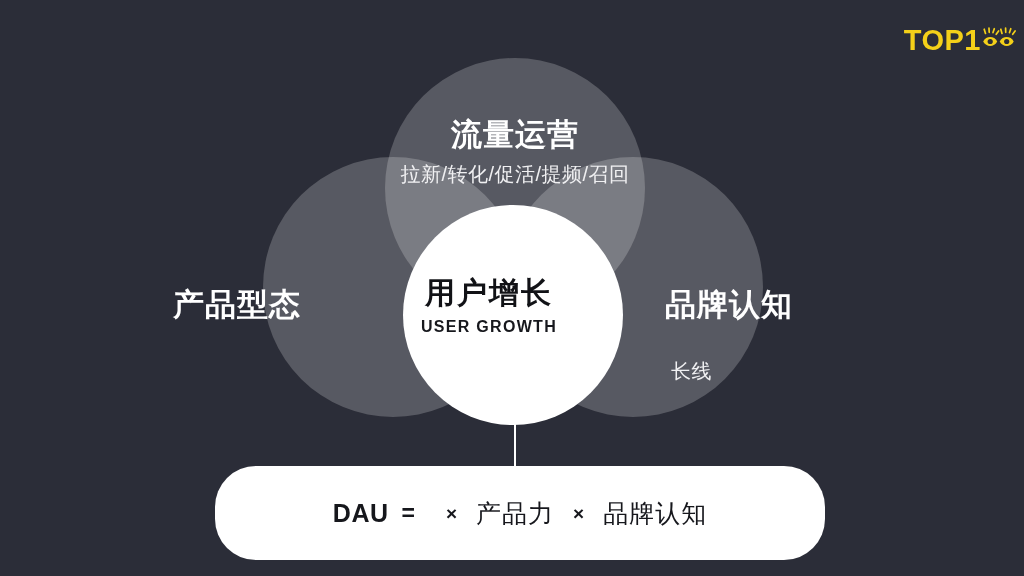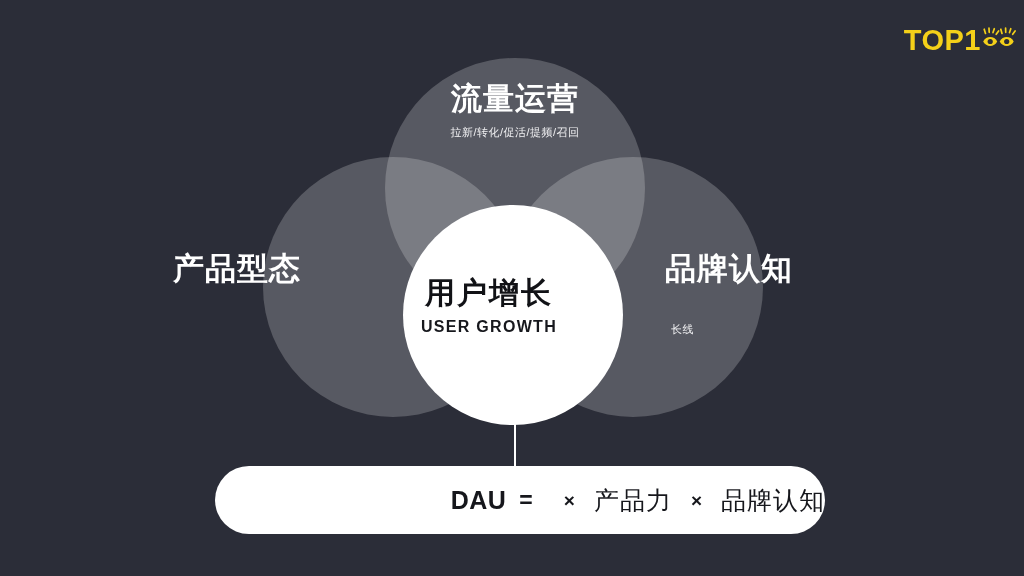--- a/index.html
+++ b/index.html
@@ -89,24 +89,25 @@
     text-align: center;
     color: #ffffff;
     user-select: none;
   }
   .lobe-title {
     font-size: 31px;
     font-weight: bold;
     letter-spacing: 1px;
     line-height: 1.1;
     white-space: nowrap;
+    margin-top: 36px;
   }
   .lobe-sub {
     margin-top: 9px;
-    font-size: 11px;
+    font-size: 20px;
     font-weight: normal;
     letter-spacing: 0.5px;
     color: #f0f0f2;
     white-space: nowrap;
   }
 
   #label-top {
     left: 385px;
     top: 82px;
     width: 260px;
@@ -164,26 +165,26 @@
     height: 50px;
     background: #ffffff;
   }
 
   
   #formula-bar {
     position: absolute;
     left: 215px;
     top: 466px;
     width: 610px;
-    height: 68px;
+    height: 94px;
     border-radius: 41px;
     background: #ffffff;
     display: flex;
     align-items: center;
-    justify-content: flex-end;
+    justify-content: center;
   }
   #formula-inner {
     display: flex;
     align-items: center;
     color: #16171c;
     white-space: nowrap;
   }
   .f-dau {
     font-size: 25px;
     font-weight: bold;

